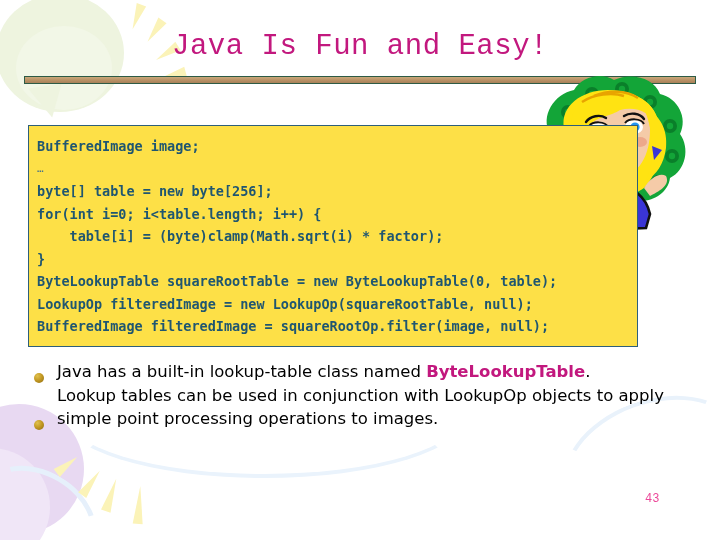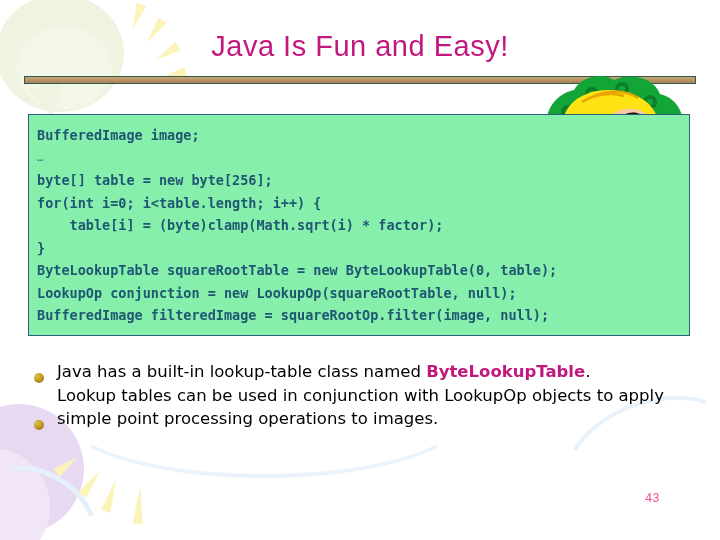--- a/index.html
+++ b/index.html
@@ -119,21 +119,21 @@
   .title {
     position: absolute;
     left: 0;
     top: 30px;
     width: 720px;
     text-align: center;
     font-size: 29px;
     font-weight: normal;
     letter-spacing: 0.5px;
     color: #c2187e;
-    font-family: Liberation Sans, sans-serif;
+    font-family: Liberation Mono, monospace;
   }
 
   
   .divider {
     position: absolute;
     left: 24px;
     top: 76px;
     width: 672px;
     height: 8px;
     background: linear-gradient(to bottom, #c9a87a 0%, #bb9468 45%, #a8815a 100%);
@@ -147,24 +147,24 @@
     left: 520px;
     top: 72px;
     width: 180px;
     height: 175px;
   }
 
   
   .codebox {
     position: absolute;
     left: 28px;
-    top: 114px;
-    width: 662px;
+    top: 125px;
+    width: 610px;
     height: 222px;
-    background: #86efac;
+    background: #fde047;
     border: 1px solid #2e5f7a;
     box-sizing: border-box;
     padding: 9px 0 0 8px;
   }
   .code-line {
     font-family: "DejaVu Sans Mono", monospace;
     font-size: 13.5px;
     font-weight: bold;
     color: #1f5671;
     line-height: 22.5px;
@@ -338,21 +338,21 @@
   </svg>
 
   <div class="codebox">
     <div class="code-line">BufferedImage image;</div>
     <div class="code-line ellipsis">…</div>
     <div class="code-line">byte[] table = new byte[256];</div>
     <div class="code-line">for(int i=0; i&lt;table.length; i++) {</div>
     <div class="code-line">    table[i] = (byte)clamp(Math.sqrt(i) * factor);</div>
     <div class="code-line">}</div>
     <div class="code-line">ByteLookupTable squareRootTable = new ByteLookupTable(0, table);</div>
-    <div class="code-line">LookupOp conjunction = new LookupOp(squareRootTable, null);</div>
+    <div class="code-line">LookupOp filteredImage = new LookupOp(squareRootTable, null);</div>
     <div class="code-line">BufferedImage filteredImage = squareRootOp.filter(image, null);</div>
   </div>
 
   <div class="bullets">
     <div class="bullet-row">
       <span class="bullet-dot"></span>
       <span class="bullet-text"><span>Java has a built-in lookup-table class named </span><span class="mono-hl">ByteLookupTable</span><span>.</span></span>
     </div>
     <div class="bullet-row">
       <span class="bullet-dot"></span>

